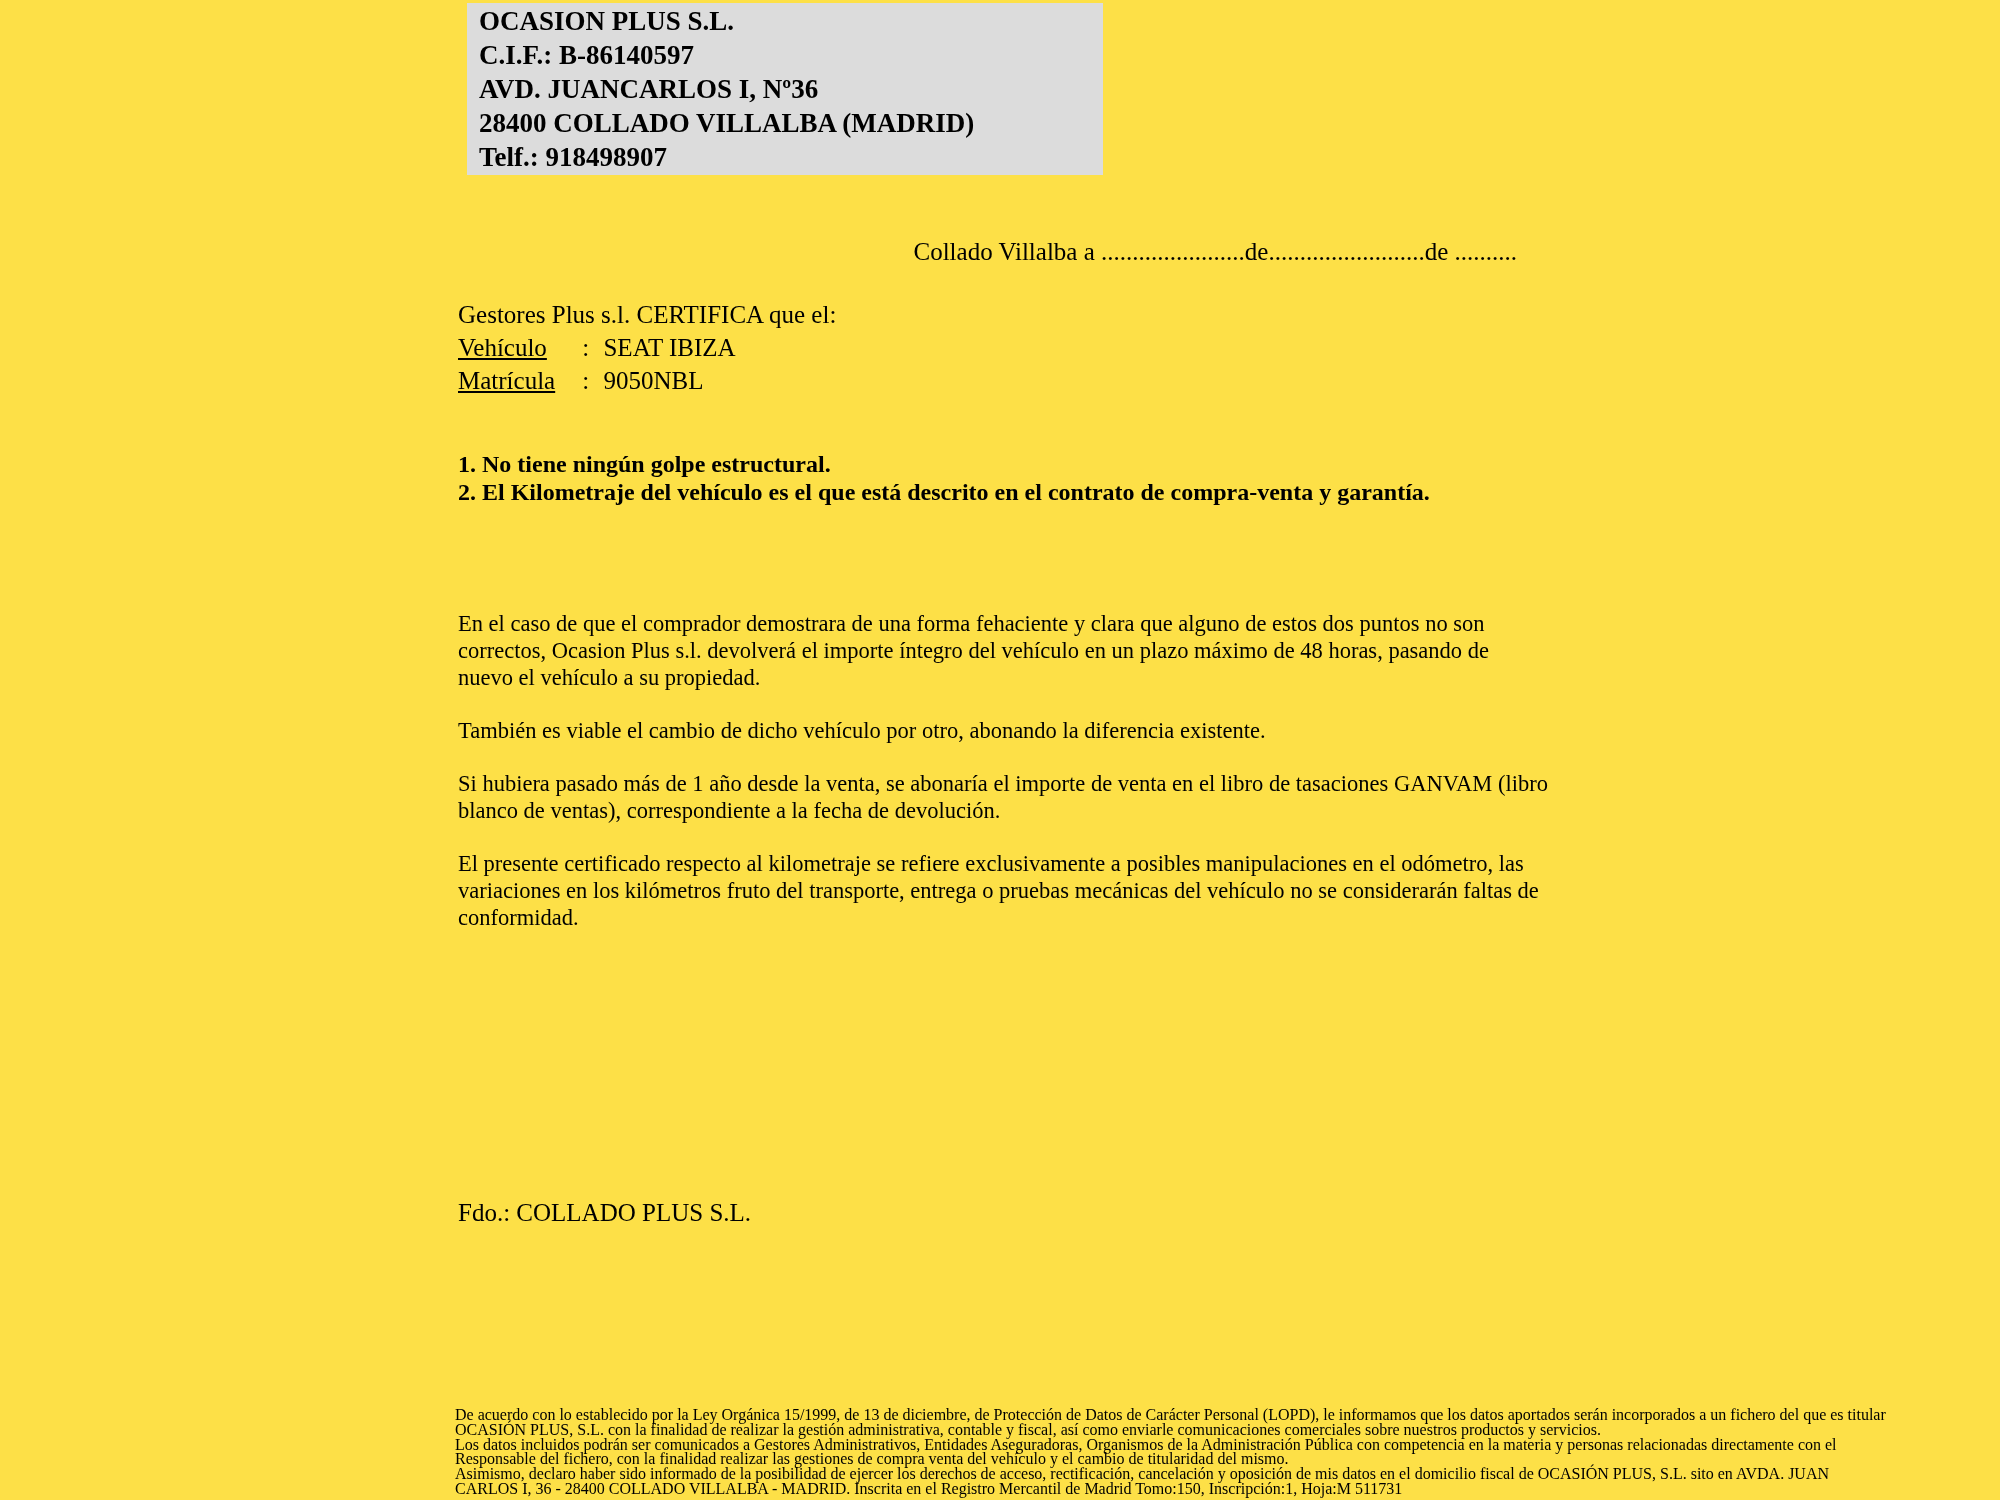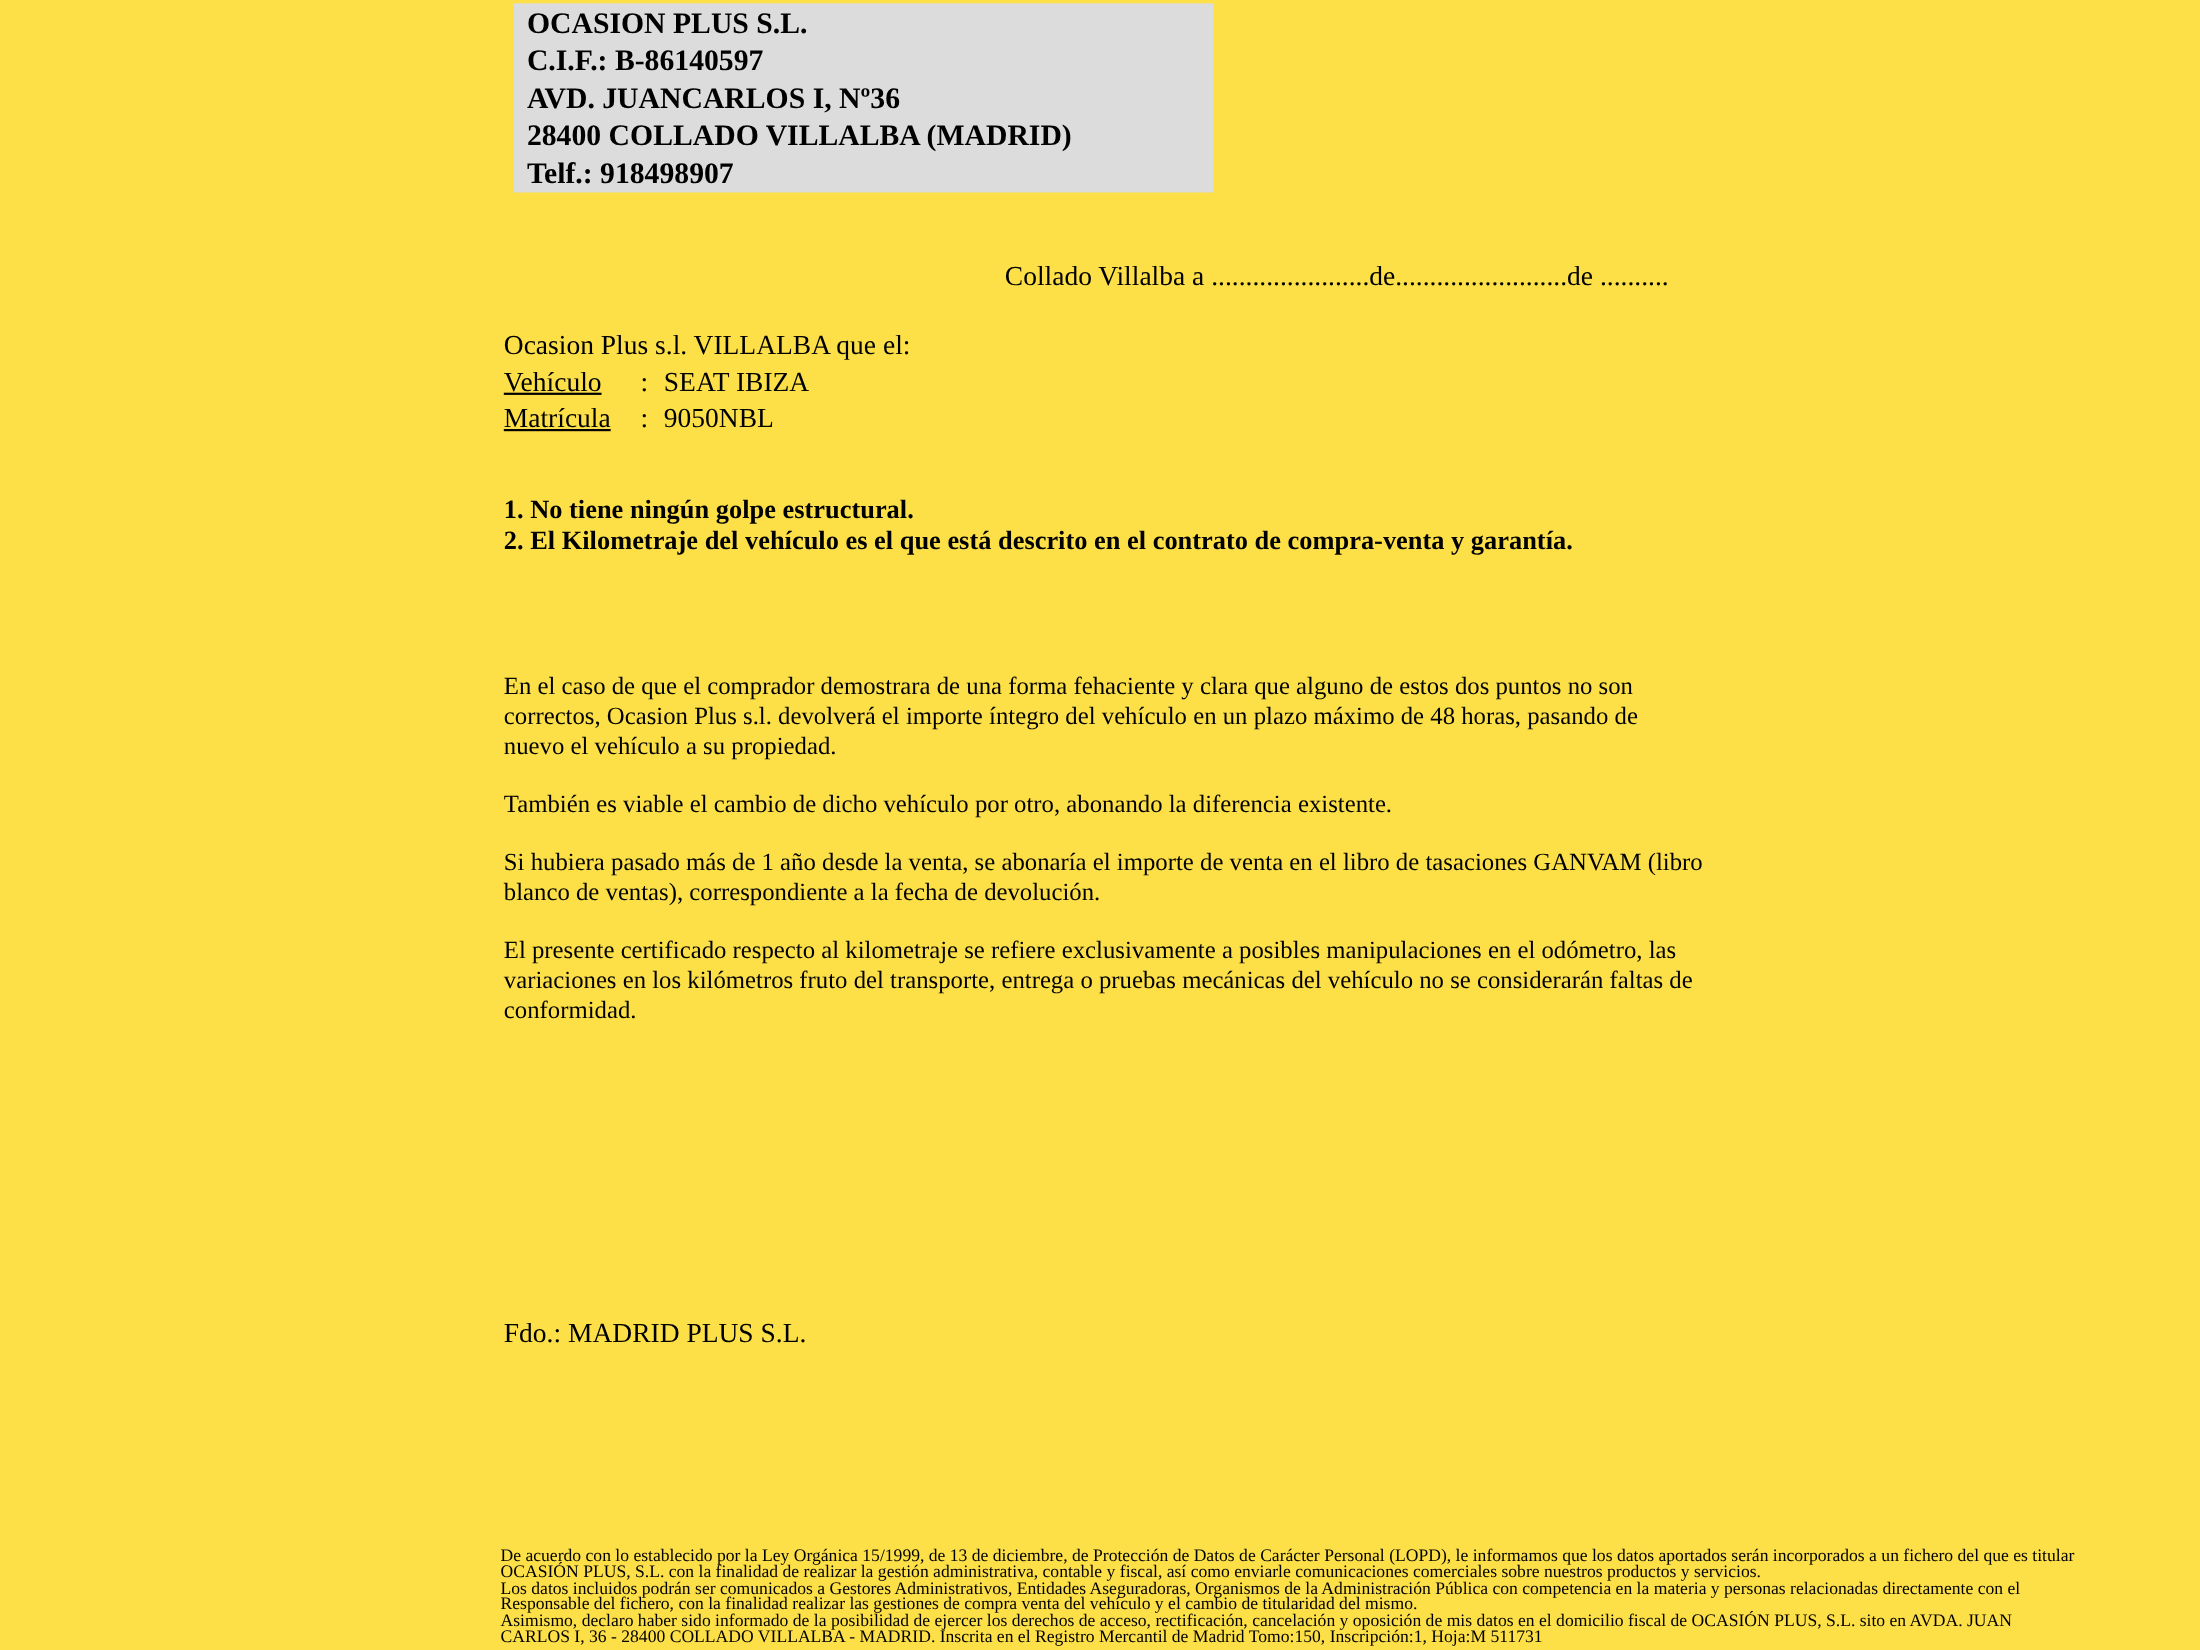--- a/index.html
+++ b/index.html
@@ -109,21 +109,21 @@
     <div>OCASION PLUS S.L.</div>
     <div>C.I.F.: B-86140597</div>
     <div>AVD. JUANCARLOS I, Nº36</div>
     <div>28400 COLLADO VILLALBA (MADRID)</div>
     <div>Telf.: 918498907</div>
   </div>
 
   <div class="date-line">Collado Villalba a .......................de.........................de ..........</div>
 
   <div class="cert-block">
-    <div>Ocasion Plus s.l. VILLALBA que el:</div>
+    <div>Gestores Plus s.l. CERTIFICA que el:</div>
     <div>
       <span class="field-label">Vehículo</span>
       <span class="field-sep">:</span>
       <span>SEAT IBIZA</span>
     </div>
     <div>
       <span class="field-label">Matrícula</span>
       <span class="field-sep">:</span>
       <span>9050NBL</span>
     </div>
@@ -134,21 +134,21 @@
     <div class="point">2. El Kilometraje del vehículo es el que está descrito en el contrato de compra-venta y garantía.</div>
   </div>
 
   <div class="paragraphs">
     <p>En el caso de que el comprador demostrara de una forma fehaciente y clara que alguno de estos dos puntos no son correctos, Ocasion Plus s.l. devolverá el importe íntegro del vehículo en un plazo máximo de 48 horas, pasando de nuevo el vehículo a su propiedad.</p>
     <p>También es viable el cambio de dicho vehículo por otro, abonando la diferencia existente.</p>
     <p>Si hubiera pasado más de 1 año desde la venta, se abonaría el importe de venta en el libro de tasaciones GANVAM (libro blanco de ventas), correspondiente a la fecha de devolución.</p>
     <p>El presente certificado respecto al kilometraje se refiere exclusivamente a posibles manipulaciones en el odómetro, las variaciones en los kilómetros fruto del transporte, entrega o pruebas mecánicas del vehículo no se considerarán faltas de conformidad.</p>
   </div>
 
-  <div class="signature">Fdo.: MADRID PLUS S.L.</div>
+  <div class="signature">Fdo.: COLLADO PLUS S.L.</div>
 
   <div class="legal-footer">
     <div>De acuerdo con lo establecido por la Ley Orgánica 15/1999, de 13 de diciembre, de Protección de Datos de Carácter Personal (LOPD), le informamos que los datos aportados serán incorporados a un fichero del que es titular</div>
     <div>OCASIÓN PLUS, S.L. con la finalidad de realizar la gestión administrativa, contable y fiscal, así como enviarle comunicaciones comerciales sobre nuestros productos y servicios.</div>
     <div>Los datos incluidos podrán ser comunicados a Gestores Administrativos, Entidades Aseguradoras, Organismos de la Administración Pública con competencia en la materia y personas relacionadas directamente con el</div>
     <div>Responsable del fichero, con la finalidad realizar las gestiones de compra venta del vehículo y el cambio de titularidad del mismo.</div>
     <div>Asimismo, declaro haber sido informado de la posibilidad de ejercer los derechos de acceso, rectificación, cancelación y oposición de mis datos en el domicilio fiscal de OCASIÓN PLUS, S.L. sito en AVDA. JUAN</div>
     <div>CARLOS I, 36 - 28400 COLLADO VILLALBA - MADRID. Inscrita en el Registro Mercantil de Madrid Tomo:150, Inscripción:1, Hoja:M 511731</div>
   </div>
 

